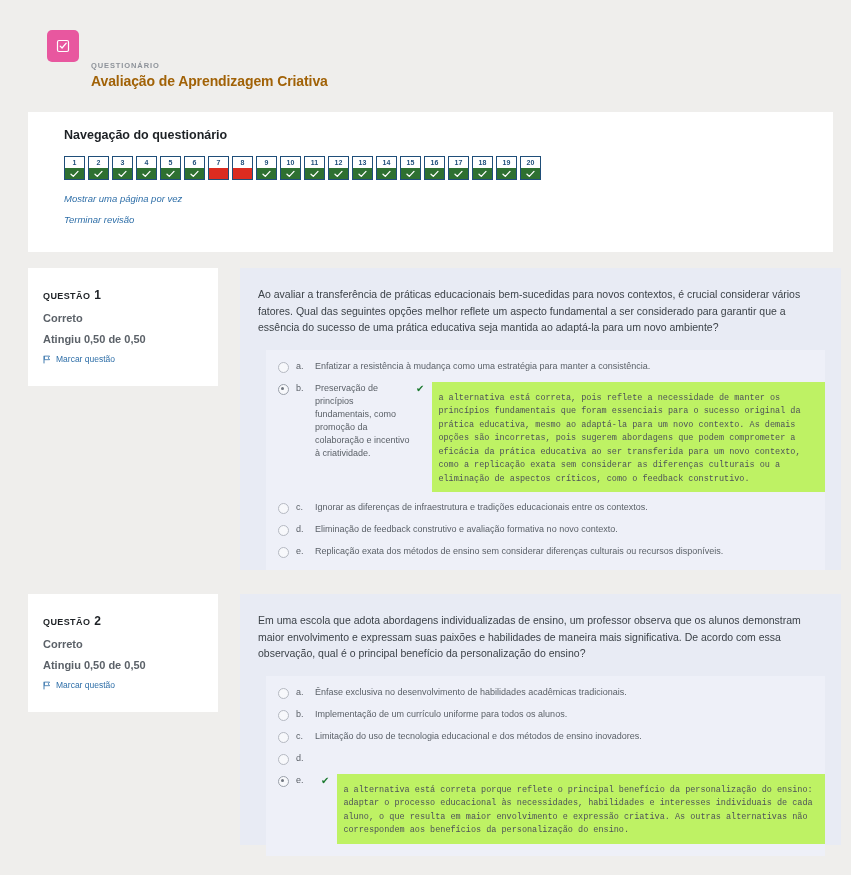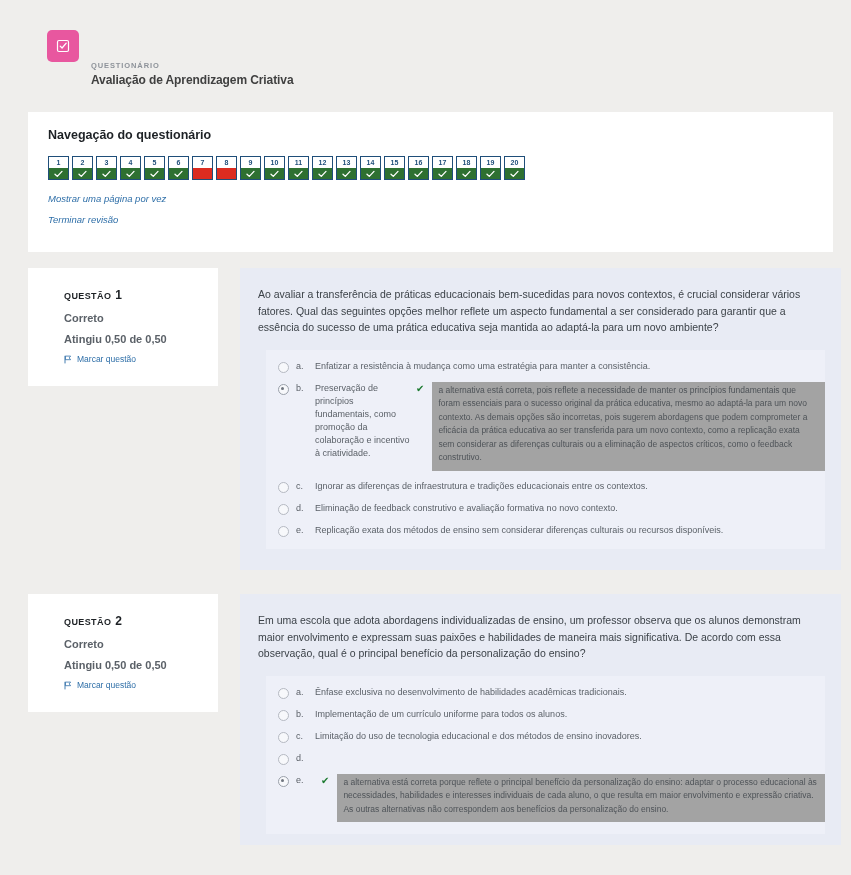--- a/index.html
+++ b/index.html
@@ -22,28 +22,28 @@
     background:#e8579f;
     display:flex;align-items:center;justify-content:center;
     flex:0 0 auto;margin-top:4px;
   }
   .quiz-icon svg{display:block;}
   .header-text{display:flex;flex-direction:column;margin-top:35px;}
   .eyebrow{
     font-size:7.5px;letter-spacing:.9px;color:#8d9299;
     text-transform:uppercase;font-weight:600;margin-bottom:3px;
   }
-  .page-title{font-size:12px;font-weight:700;color:#404040;letter-spacing:-.1px;}
+  .page-title{font-size:14px;font-weight:700;color:#a16207;letter-spacing:-.1px;}
 
   
   .nav-card{
     position:absolute;left:28px;top:112px;
     width:805px;height:140px;
     background:#ffffff;
-    padding:16px 0 0 20px;
+    padding:16px 0 0 36px;
     box-sizing:border-box;
   }
   .nav-title{font-size:12.5px;font-weight:700;color:#1d2125;margin-bottom:14px;}
   .qbuttons{display:flex;gap:3px;}
   .qbtn{
     width:21px;height:24px;
     border:1px solid #1f4e79;
     background:#ffffff;
     display:flex;flex-direction:column;align-items:stretch;
     box-sizing:border-box;cursor:pointer;
@@ -65,21 +65,21 @@
   
   .qwrap{position:absolute;left:0;width:851px;}
   .qwrap.q1{top:268px;height:302px;}
   .qwrap.q2{top:594px;height:251px;}
 
   .qinfo{
     position:absolute;left:28px;top:0;
     width:190px;height:118px;
     background:#ffffff;
     box-sizing:border-box;
-    padding:20px 0 0 36px;
+    padding:20px 0 0 15px;
   }
   .q-head{font-size:9px;font-weight:700;letter-spacing:.4px;color:#1d2125;margin-bottom:10px;}
   .q-head .qnum{font-size:12px;margin-left:4px;}
   .q-state,.q-grade{font-size:11px;color:#5b6168;margin-bottom:9px;font-weight:bold;}
   .q-flag{display:flex;align-items:center;gap:5px;font-size:8.5px;color:#2f6fa8;cursor:pointer;}
   .q-flag svg{display:block;}
 
   .qbody{
     position:absolute;left:240px;top:0;right:10px;bottom:0;
     background:#e8ebf4;
@@ -104,23 +104,23 @@
   .opt.selected .radio{border-color:#9aa0aa;}
   .opt.selected .radio:after{
     content:"";position:absolute;left:2px;top:2px;
     width:3px;height:3px;border-radius:50%;background:#6f757f;
   }
   .letter{flex:0 0 15px;font-size:9px;color:#5b6168;margin-right:4px;line-height:13px;}
   .otext{font-size:9px;color:#5b6168;line-height:13px;}
   .opt.narrow .otext{width:95px;flex:0 0 95px;}
   .check{flex:0 0 auto;color:#1c7a30;font-size:10px;line-height:13px;margin:0 8px 0 6px;font-weight:700;}
   .feedback{
-    flex:1 1 auto;background:#a3a3a3;
-    padding:2px 8px 6px 6px;box-sizing:border-box;
-    font-size:8.5px;line-height:13.5px;color:#4e5358;
+    flex:1 1 auto;background:#bef264;
+    padding:10px 8px 6px 6px;box-sizing:border-box;
+    font-size:8.5px;line-height:13.5px;color:#4e5358;font-family:Liberation Mono, monospace;
   }
 </style>
 </head>
 <body>
 
 <div class="page">
 
   <div class="header">
     <div class="quiz-icon">
       <svg width="16" height="16" viewBox="0 0 16 16" aria-hidden="true">

